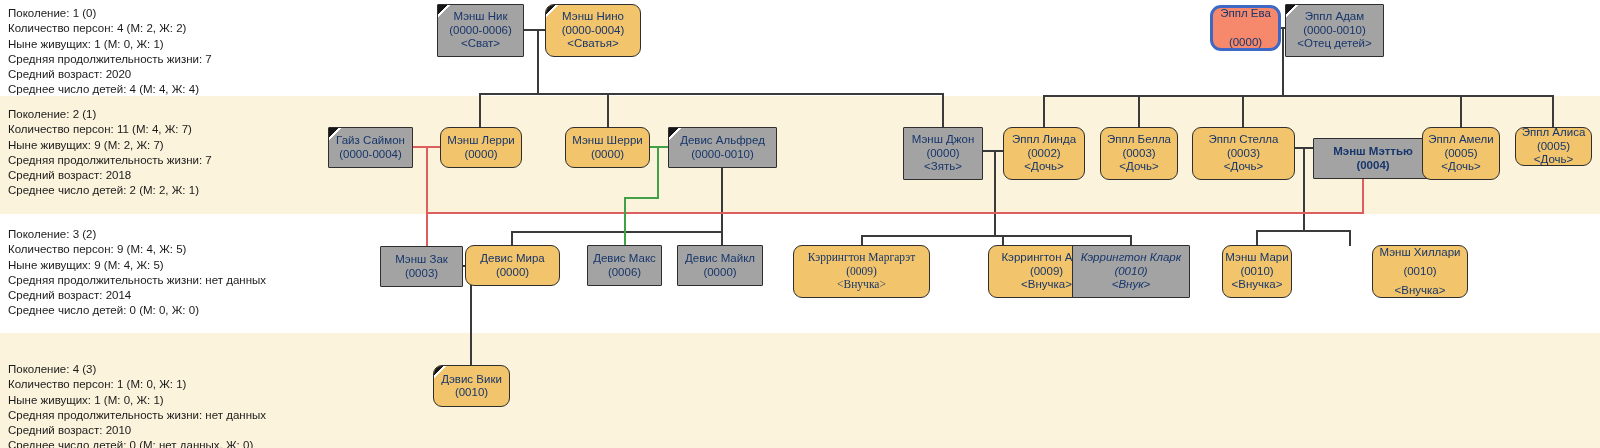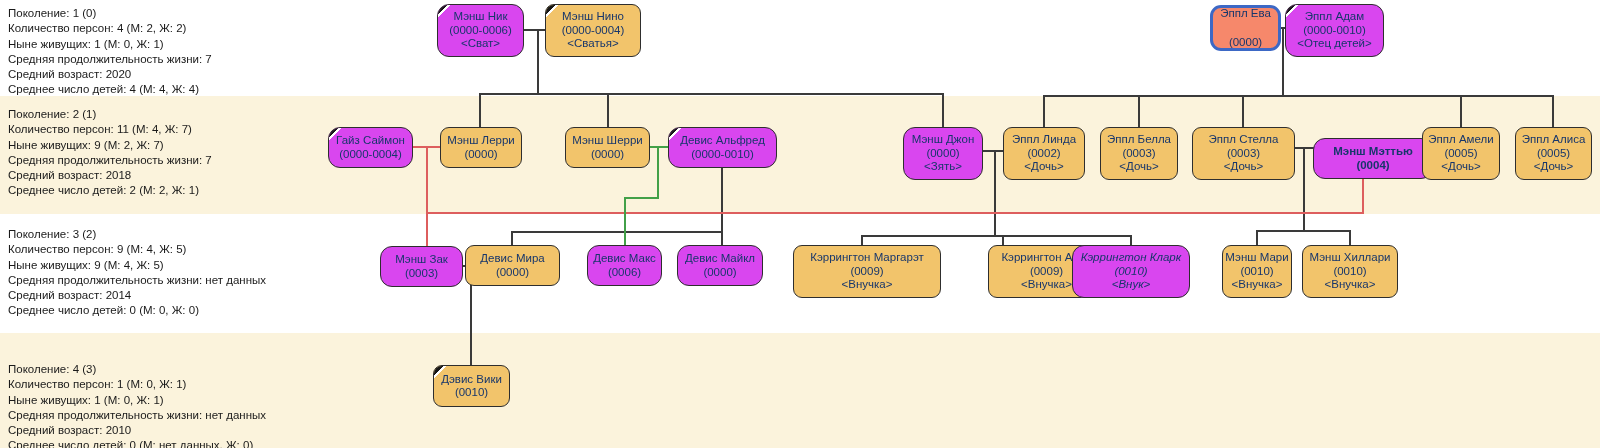--- a/index.html
+++ b/index.html
@@ -6,21 +6,21 @@
   #stage{position:relative;width:1600px;height:448px;overflow:hidden;
          font-family:"Liberation Sans","DejaVu Sans",sans-serif;}
   .layer{position:absolute;left:0;top:0;width:100%;height:100%;}
   .band{position:absolute;left:0;width:100%;}
   .stats{position:absolute;color:#1a1a1a;font-size:11.5px;line-height:15.3px;white-space:nowrap;}
   .seg{position:absolute;}
   .person{position:absolute;box-sizing:border-box;border:1.5px solid #2e2e2e;
           display:flex;flex-direction:column;align-items:center;justify-content:center;
           text-align:center;font-size:11.5px;line-height:13.4px;color:#17366b;
           overflow:hidden;white-space:nowrap;cursor:default;}
-  .person.male{background:#d946ef;border-radius:12px;}
+  .person.male{background:#a3a3a3;border-radius:1px;}
   .person.female{background:#f2c46b;border-radius:9px;}
   .person.selected{background:#f6886b;border:3.5px solid #3d68c5;border-radius:11px;}
   .mark{position:absolute;top:0;left:0;width:13px;height:13px;
         background:linear-gradient(135deg,#161616 0px,#161616 7px,#ffffff 7px,#ffffff 8.5px,transparent 8.5px);}
 </style>
 </head>
 <body>
 
 <div id="stage">
   <div class="layer">
@@ -166,62 +166,62 @@
       </div>
       <div class="person male" style="left: 1313px; top: 138px; width: 120px; height: 41px; font-weight: bold;">
         <div>Мэнш Мэттью</div>
         <div>(0004)</div>
       </div>
       <div class="person female" style="left: 1422px; top: 127px; width: 78px; height: 53px;">
         <div>Эппл Амели</div>
         <div>(0005)</div>
         <div>&lt;Дочь&gt;</div>
       </div>
-      <div class="person female" style="left: 1515px; top: 127px; width: 77px; height: 53px;">
+      <div class="person female" style="left: 1515px; top: 127px; width: 77px; height: 39px;">
         <div>Эппл Алиса</div>
         <div>(0005)</div>
         <div>&lt;Дочь&gt;</div>
       </div>
       <div class="person male" style="left: 380px; top: 246px; width: 83px; height: 41px;">
         <div>Мэнш Зак</div>
         <div>(0003)</div>
       </div>
       <div class="person female" style="left: 465px; top: 245px; width: 95px; height: 41px;">
         <div>Девис Мира</div>
         <div>(0000)</div>
       </div>
       <div class="person male" style="left: 587px; top: 245px; width: 75px; height: 41px;">
         <div>Девис Макс</div>
         <div>(0006)</div>
       </div>
       <div class="person male" style="left: 677px; top: 245px; width: 86px; height: 41px;">
         <div>Девис Майкл</div>
         <div>(0000)</div>
       </div>
-      <div class="person female" style="left: 793px; top: 245px; width: 148px; height: 53px;">
+      <div class="person female" style="left: 793px; top: 245px; width: 137px; height: 53px; font-family: Liberation Serif, serif;">
         <div>Кэррингтон Маргарэт</div>
         <div>(0009)</div>
         <div>&lt;Внучка&gt;</div>
       </div>
       <div class="person female" style="left: 988px; top: 245px; width: 117px; height: 53px;">
         <div>Кэррингтон Анна</div>
         <div>(0009)</div>
         <div>&lt;Внучка&gt;</div>
       </div>
       <div class="person male" style="left: 1072px; top: 245px; width: 118px; height: 53px; font-style: italic;">
         <div>Кэррингтон Кларк</div>
         <div>(0010)</div>
         <div>&lt;Внук&gt;</div>
       </div>
       <div class="person female" style="left: 1222px; top: 245px; width: 70px; height: 53px;">
         <div>Мэнш Мари</div>
         <div>(0010)</div>
         <div>&lt;Внучка&gt;</div>
       </div>
-      <div class="person female" style="left: 1302px; top: 245px; width: 96px; height: 53px;">
+      <div class="person female" style="left: 1372px; top: 245px; width: 96px; height: 53px; justify-content: space-between;">
         <div>Мэнш Хиллари</div>
         <div>(0010)</div>
         <div>&lt;Внучка&gt;</div>
       </div>
       <div class="person female" style="left: 433px; top: 365px; width: 77px; height: 42px;">
         <div class="mark"></div>
         <div>Дэвис Вики</div>
         <div>(0010)</div>
       </div>
     </div>

